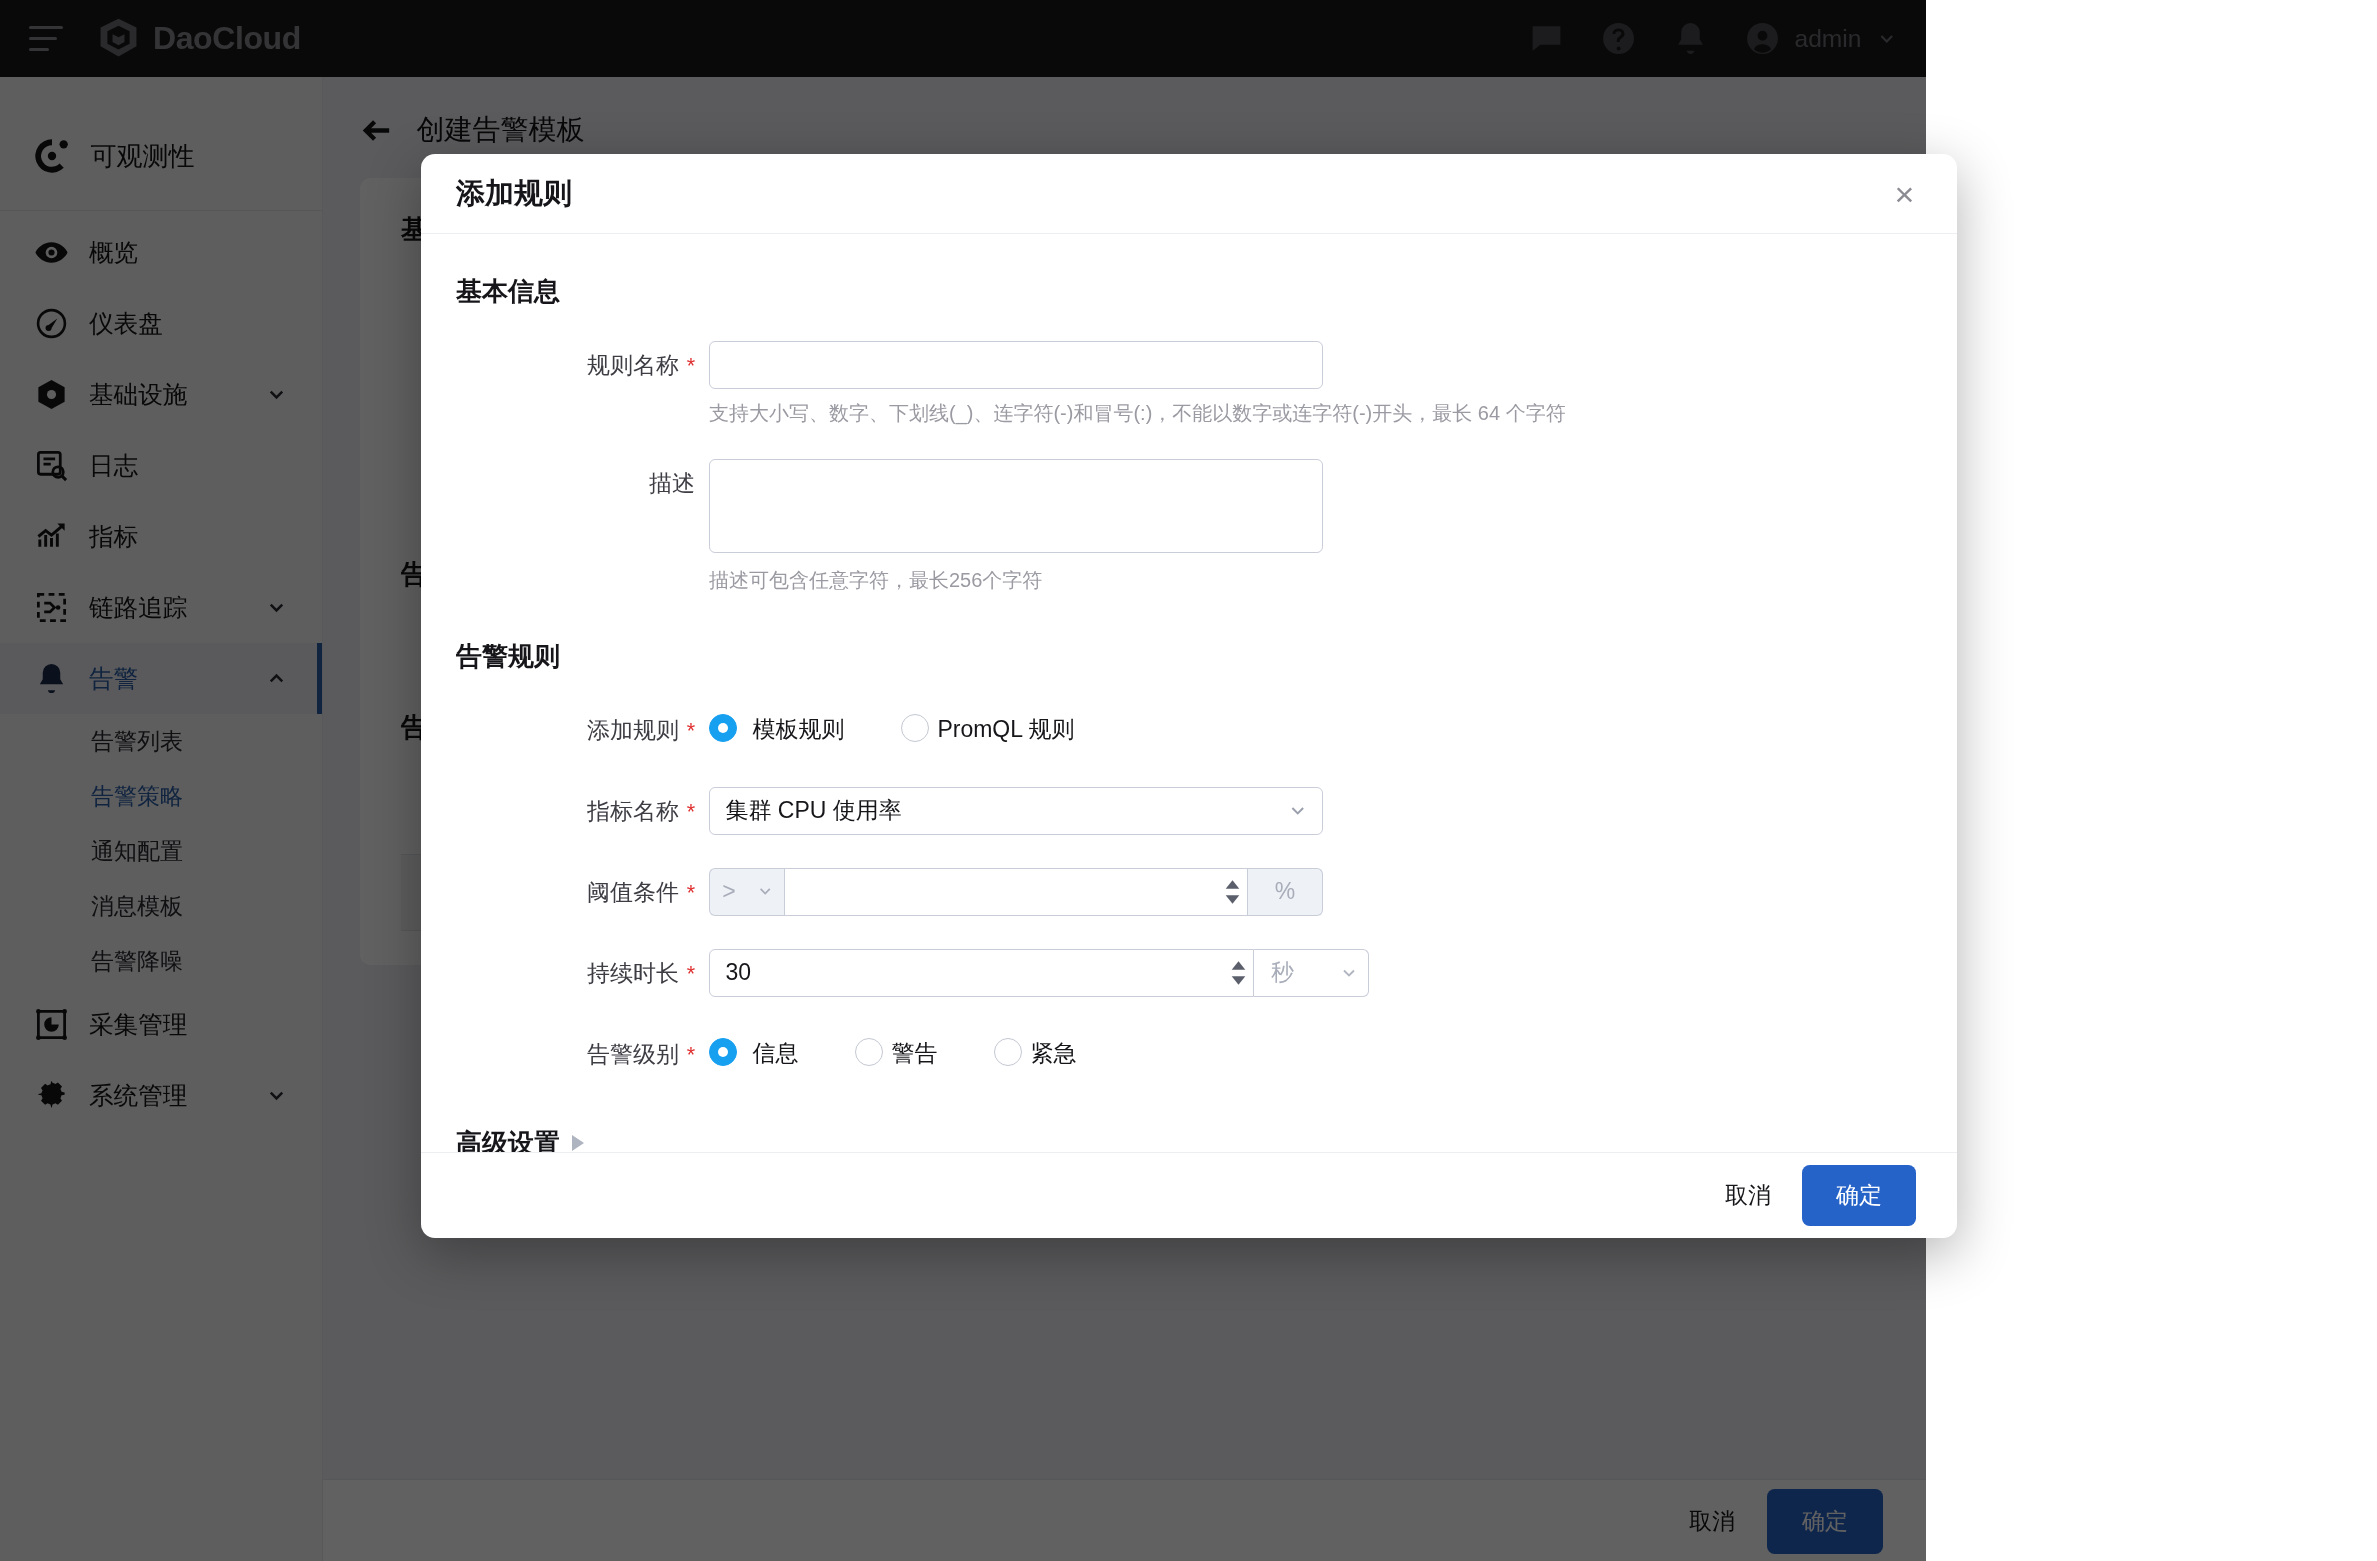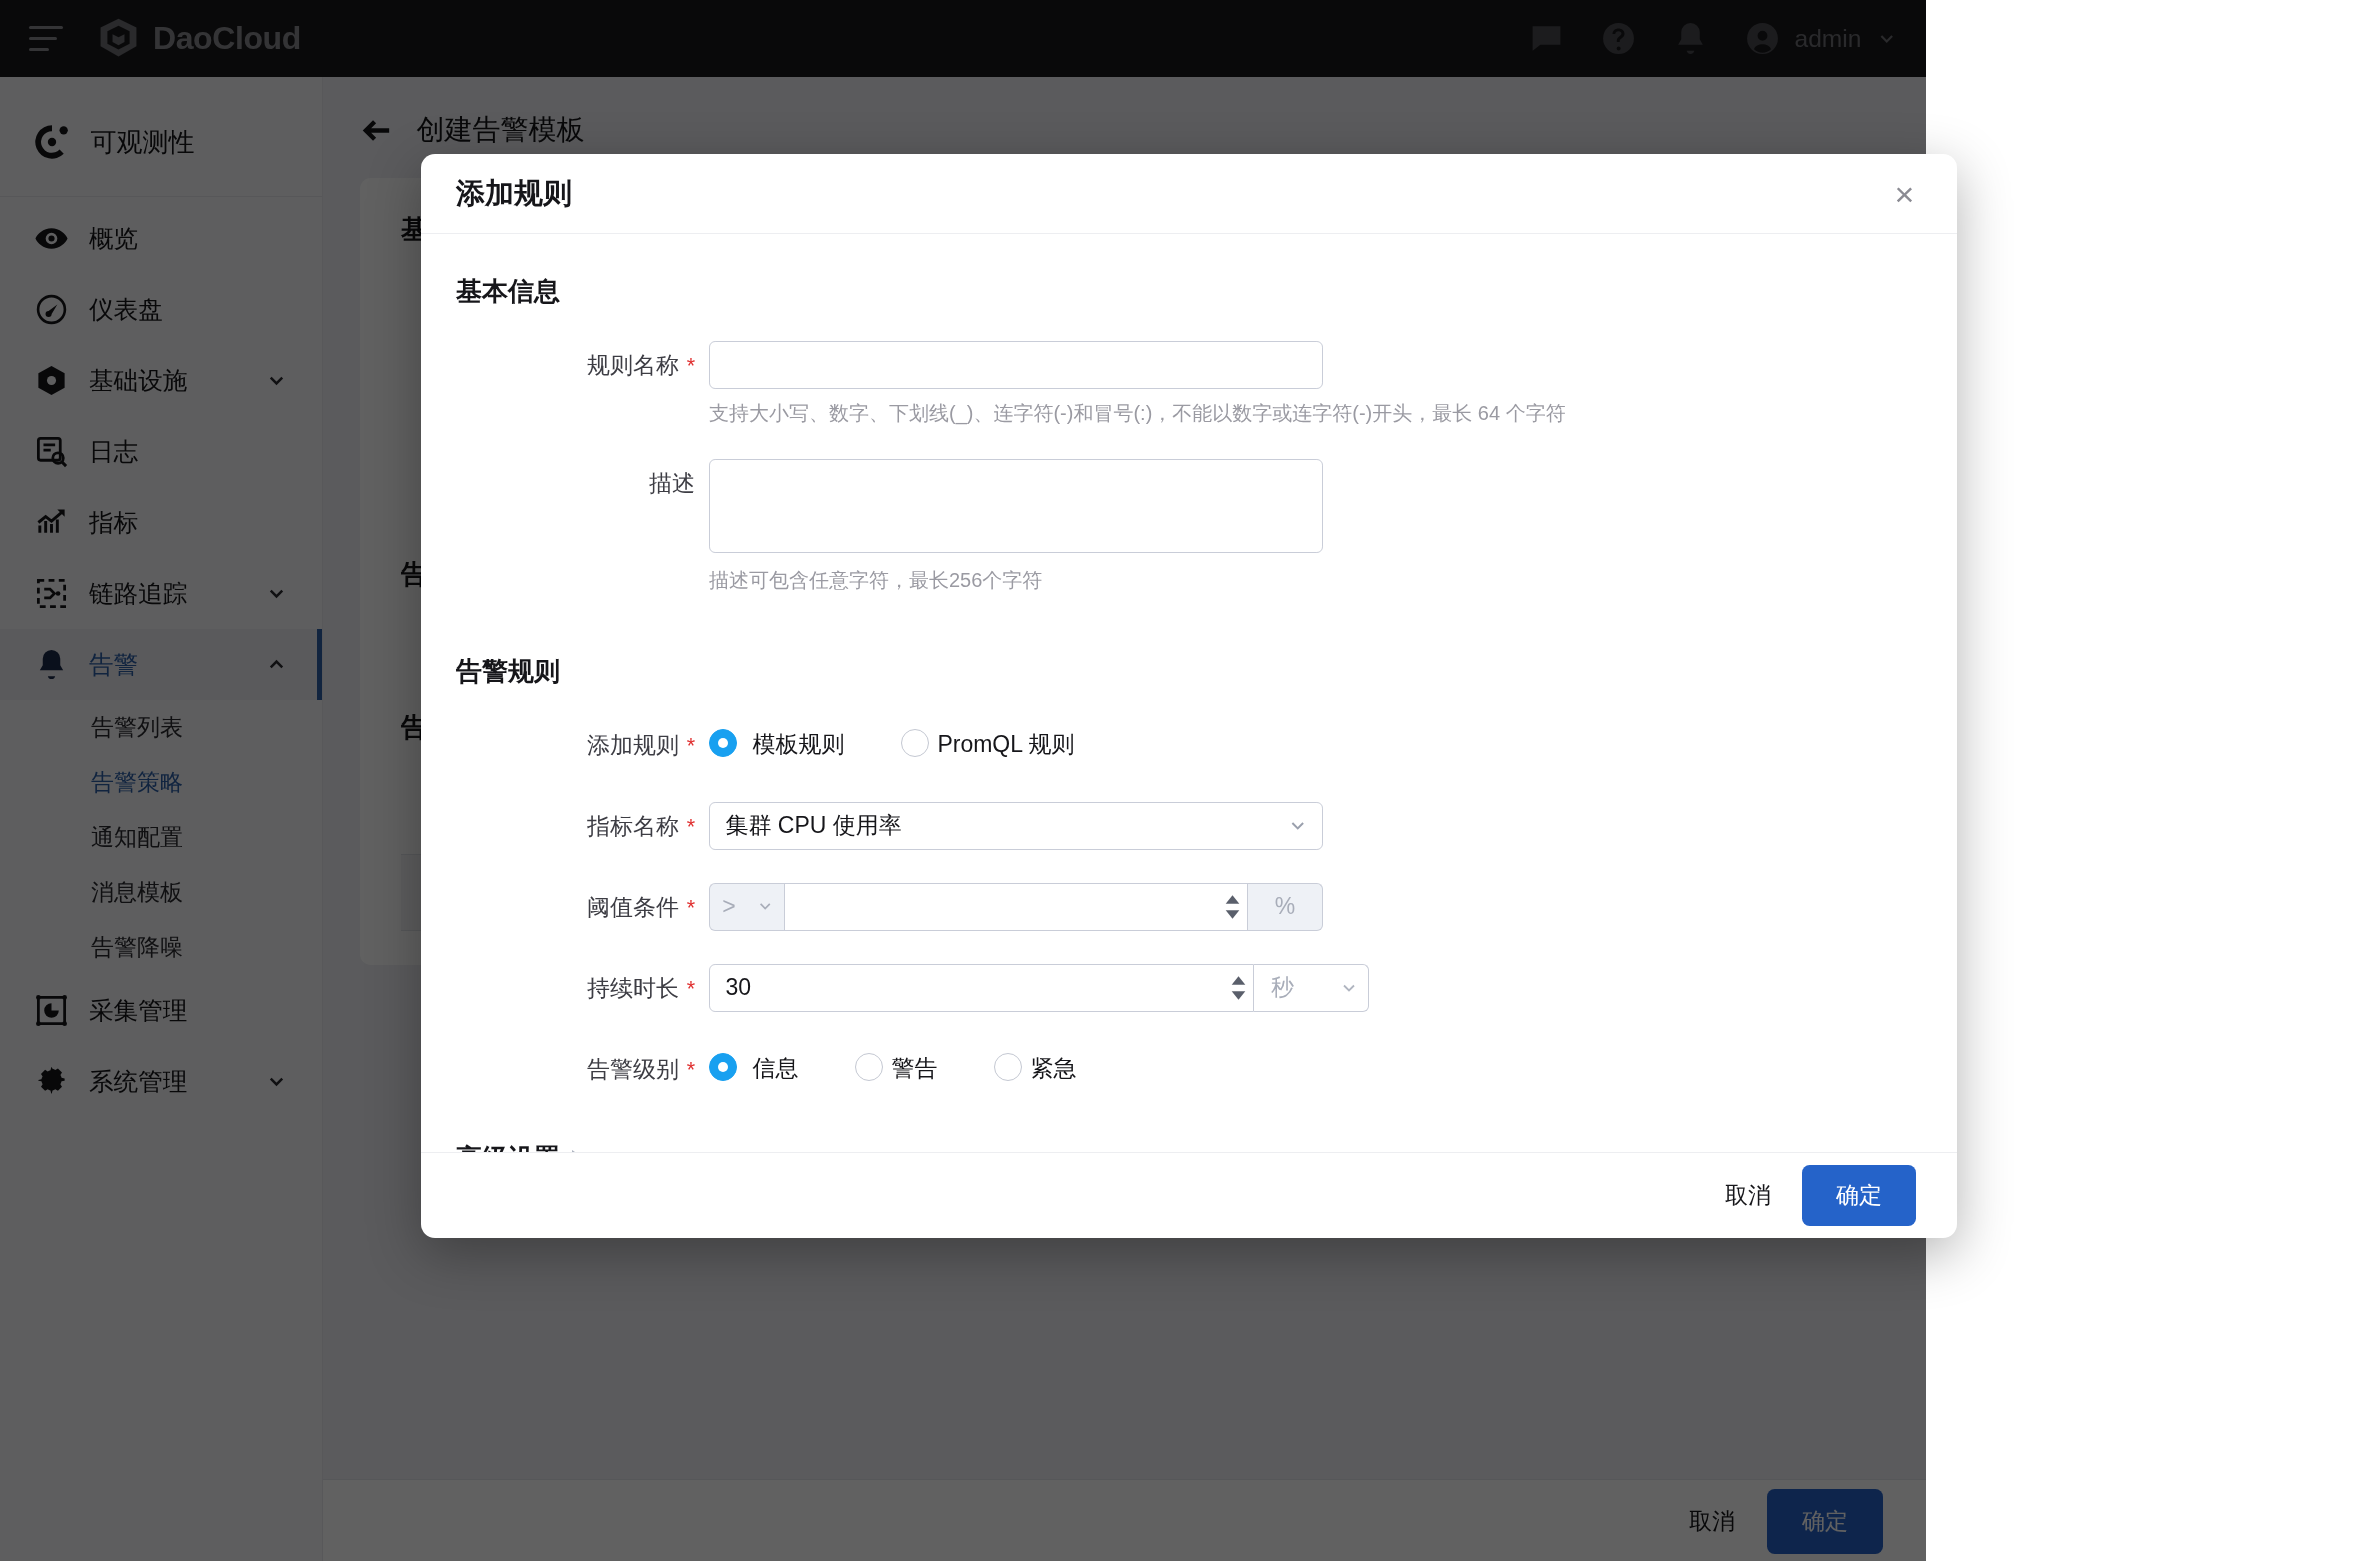--- a/index.html
+++ b/index.html
@@ -36,21 +36,21 @@
   .user-chip { display: flex; align-items: center; gap: 14px; cursor: pointer; }
   .user-name { color: #6e6e73; font-size: 24.6px; }
   .chev-sm { width: 21.5px; height: 21.5px; fill: none; stroke: #6e6e73; stroke-width: 2.4; }
 
   
   .body-row { flex: 1; display: flex; min-height: 0; position: relative; }
 
   
   .sidebar {
     width: 323px; flex: 0 0 323px; background: #f7f7f9;
-    border-right: 0.8px solid #e8e8ec; padding-top: 11px; position: relative;
+    border-right: 0.8px solid #e8e8ec; padding-top: 25px; position: relative;
   }
   .side-title { display: flex; align-items: center; gap: 18.4px; padding: 34px 0 34px 32px; }
   .side-title-ic { width: 40px; height: 40px; }
   .side-title-tx { font-size: 26px; color: #16161a; font-weight: 400; }
   .side-sep { height: 0.8px; background: #e4e4e9; margin: 0 0 6.1px 0; }
   .nav-item {
     display: flex; align-items: center; height: 71px; padding-left: 34px;
     gap: 20px; cursor: pointer; position: relative;
   }
   .nav-item .ic { width: 35px; height: 35px; flex: 0 0 35px; }
@@ -441,21 +441,21 @@
       <div class="frow">
         <div class="flabel">
           <span>描述</span>
         </div>
         <div class="fctrl">
           <textarea class="ta" style=""></textarea>
           <div class="hint">描述可包含任意字符，最长256个字符</div>
         </div>
       </div>
 
-      <div class="sec-h" style="margin-top:60px">告警规则</div>
+      <div class="sec-h" style="margin-top:45px">告警规则</div>
 
       <div class="frow">
         <div class="flabel">
           <span>添加规则</span><span class="req">*</span>
         </div>
         <div class="fctrl">
           <div class="rgroup">
             <div class="radio on">
               <span class="rdot"></span>
               <span class="rlabel">模板规则</span>

